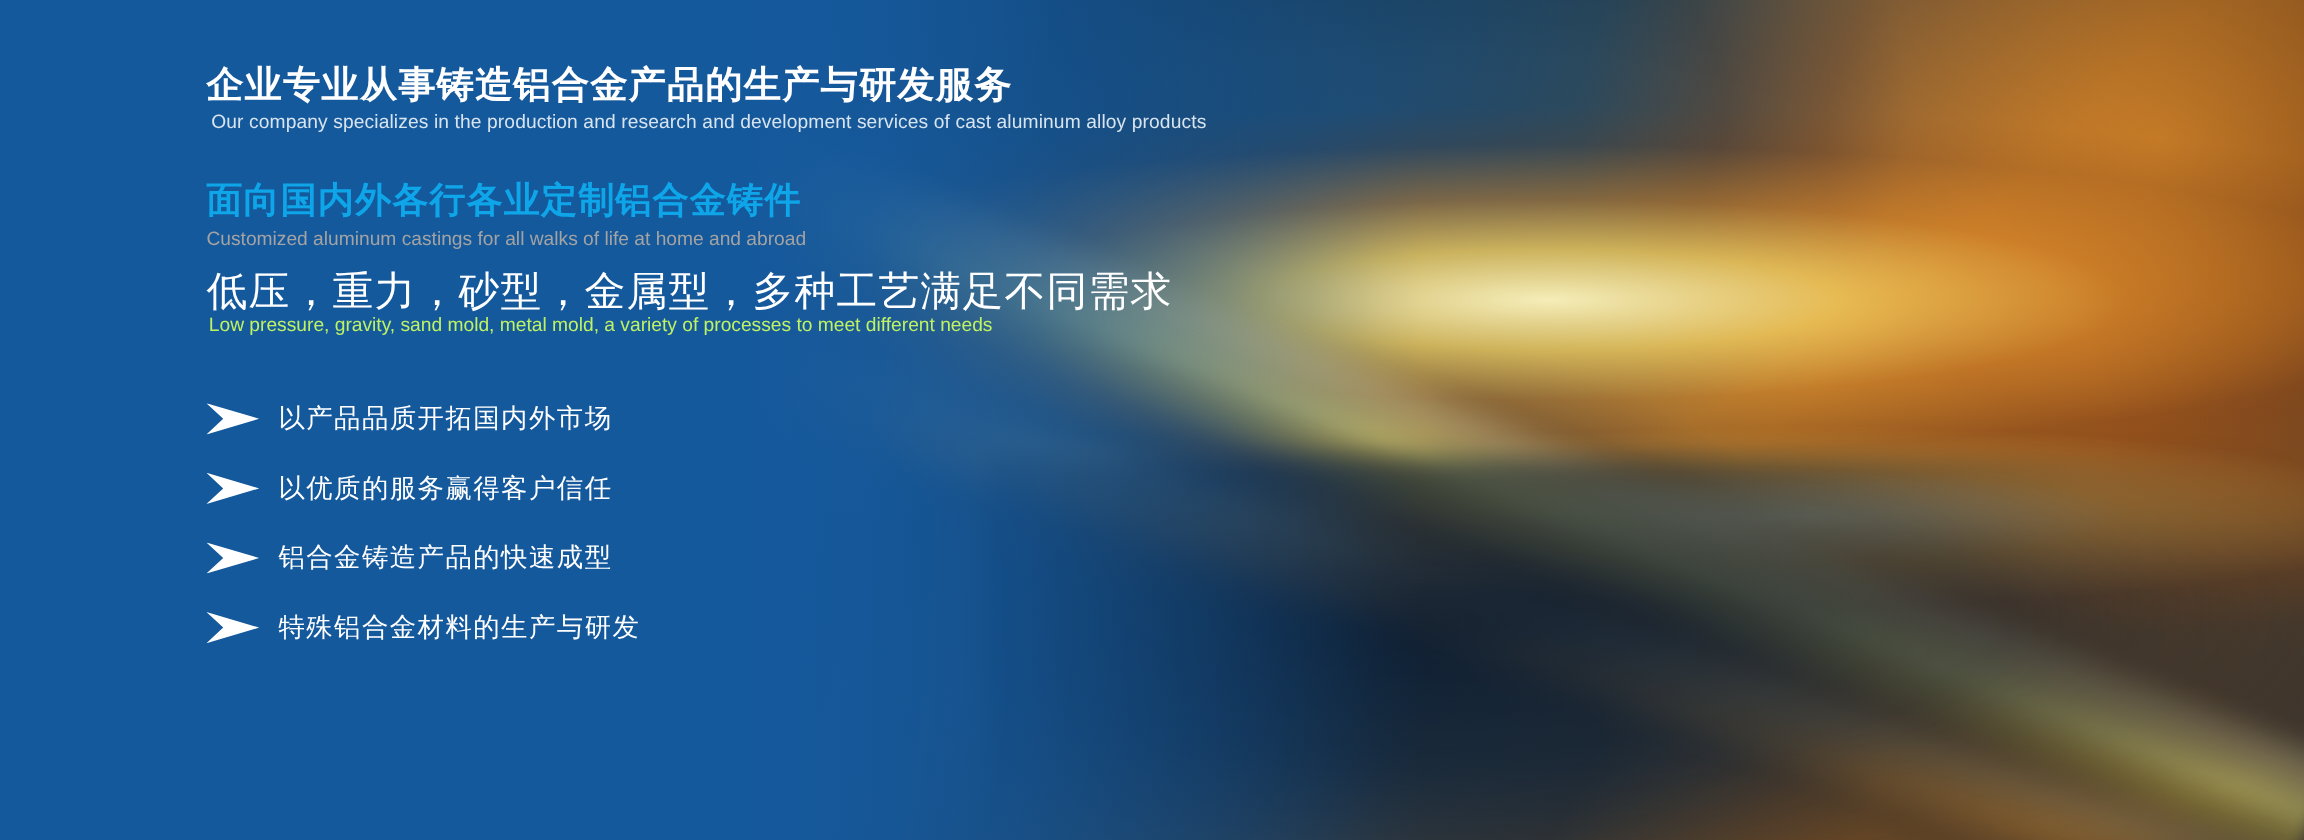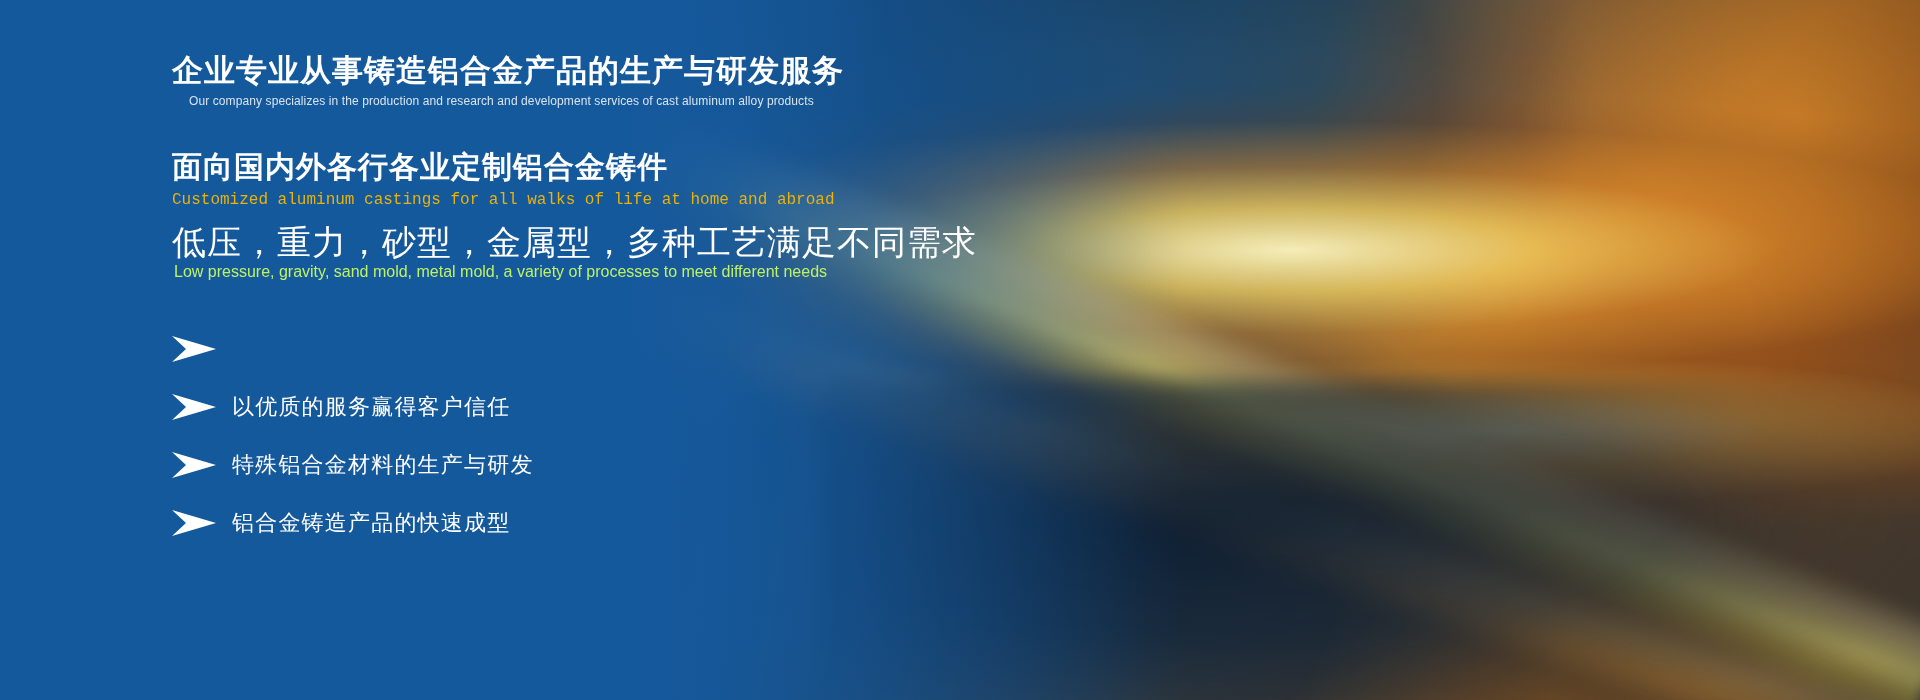--- a/index.html
+++ b/index.html
@@ -117,47 +117,46 @@
     left: 0;
     font-size: 31px;
     font-weight: 700;
     letter-spacing: 1px;
     color: #ffffff;
     white-space: nowrap;
   }
   .sub1 {
     position: absolute;
     top: 94px;
-    left: 17px;
-    font-size: 12px;
+    left: 4px;
+    font-size: 16px;
     font-weight: 400;
     color: #d8e4ef;
     letter-spacing: 0.1px;
     white-space: nowrap;
   }
   .h2 {
     position: absolute;
     top: 147px;
     left: 0;
     font-size: 30px;
     font-weight: 700;
     letter-spacing: 1px;
-    color: #ffffff;
+    color: #0ea5e9;
     white-space: nowrap;
     text-align: center;
   }
   .sub2 {
     position: absolute;
     top: 191px;
     left: 0;
     font-size: 16px;
     font-weight: 400;
-    color: #eab308;
-    white-space: nowrap;
-    font-family: Liberation Mono, monospace;
+    color: #a3a3a3;
+    white-space: nowrap;
   }
   .h3 {
     position: absolute;
     top: 220px;
     left: 0;
     font-size: 34px;
     font-weight: 400;
     letter-spacing: 1px;
     color: #ffffff;
     white-space: nowrap;
@@ -223,38 +222,39 @@
 
     <div class="h3">低压，重力，砂型，金属型，多种工艺满足不同需求</div>
     <div class="sub3">Low pressure, gravity, sand mold, metal mold, a variety of processes to meet different needs</div>
 
     <div class="bullets">
 
       <div class="bullet">
         <svg class="arrow-icon" viewBox="0 0 44 26">
           <polygon points="0,0 44,13 0,26 14,13" fill="#ffffff"></polygon>
         </svg>
+        <span class="bullet-label">以产品品质开拓国内外市场</span>
       </div>
 
       <div class="bullet">
         <svg class="arrow-icon" viewBox="0 0 44 26">
           <polygon points="0,0 44,13 0,26 14,13" fill="#ffffff"></polygon>
         </svg>
         <span class="bullet-label">以优质的服务赢得客户信任</span>
       </div>
 
       <div class="bullet">
         <svg class="arrow-icon" viewBox="0 0 44 26">
           <polygon points="0,0 44,13 0,26 14,13" fill="#ffffff"></polygon>
         </svg>
+        <span class="bullet-label">铝合金铸造产品的快速成型</span>
+      </div>
+
+      <div class="bullet">
+        <svg class="arrow-icon" viewBox="0 0 44 26">
+          <polygon points="0,0 44,13 0,26 14,13" fill="#ffffff"></polygon>
+        </svg>
         <span class="bullet-label">特殊铝合金材料的生产与研发</span>
-      </div>
-
-      <div class="bullet">
-        <svg class="arrow-icon" viewBox="0 0 44 26">
-          <polygon points="0,0 44,13 0,26 14,13" fill="#ffffff"></polygon>
-        </svg>
-        <span class="bullet-label">铝合金铸造产品的快速成型</span>
       </div>
 
     </div>
   </div>
 </div>
 
 </body></html>

